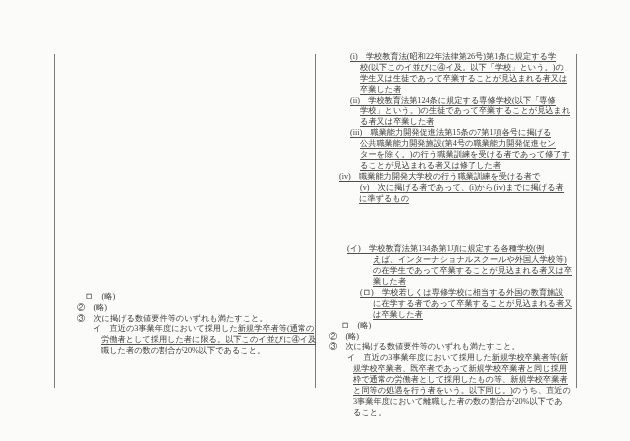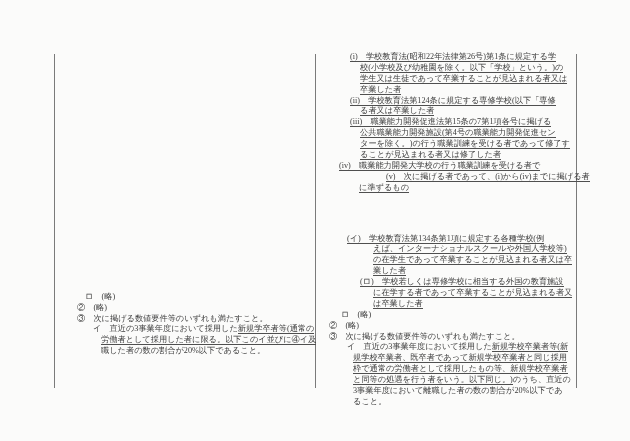--- a/index.html
+++ b/index.html
@@ -51,31 +51,32 @@
       <div class="line" style="padding-left: 31px;"><span class="seg">ロ　(略)</span></div>
       <div class="line" style="padding-left: 23px;"><span class="seg">②　(略)</span></div>
       <div class="line" style="padding-left: 23px;"><span class="seg">③　次に掲げる数値要件等のいずれも満たすこと。</span></div>
       <div class="line" style="padding-left: 39px;"><span class="seg">イ　直近の3事業年度において採用した</span><span class="seg u">新規学卒者等(通常の</span></div>
       <div class="line" style="padding-left: 47px;"><span class="seg u">労働者として採用した者に限る。以下このイ並びに④イ及</span></div>
       <div class="line" style="padding-left: 47px;"><span class="seg">職した者の数の割合が20%以下であること。</span></div>
     </div>
 
   <div class="col col-right">
       <div class="line" style="padding-left: 35px;"><span class="seg u">(i)　学校教育法(昭和22年法律第26号)第1条に規定する学</span></div>
-      <div class="line" style="padding-left: 45px;"><span class="seg u">校(小学校及び幼稚園を除く。以下「学校」という。)の</span></div>
+      <div class="line" style="padding-left: 45px;"><span class="seg u">校(以下このイ並びに④イ及。以下「学校」という。)の</span></div>
       <div class="line" style="padding-left: 45px;"><span class="seg u">学生又は生徒であって卒業することが見込まれる者又は</span></div>
       <div class="line" style="padding-left: 45px;"><span class="seg u">卒業した者</span></div>
       <div class="line" style="padding-left: 35px;"><span class="seg u">(ii)　学校教育法第124条に規定する専修学校(以下「専修</span></div>
+      <div class="line" style="padding-left: 45px;"><span class="seg u">学校」という。)の生徒であって卒業することが見込まれ</span></div>
       <div class="line" style="padding-left: 45px;"><span class="seg u">る者又は卒業した者</span></div>
       <div class="line" style="padding-left: 35px;"><span class="seg u">(iii)　職業能力開発促進法第15条の7第1項各号に掲げる</span></div>
       <div class="line" style="padding-left: 45px;"><span class="seg u">公共職業能力開発施設(第4号の職業能力開発促進セン</span></div>
       <div class="line" style="padding-left: 45px;"><span class="seg u">ターを除く。)の行う職業訓練を受ける者であって修了す</span></div>
       <div class="line" style="padding-left: 45px;"><span class="seg u">ることが見込まれる者又は修了した者</span></div>
       <div class="line" style="padding-left: 24px;"><span class="seg u">(iv)　職業能力開発大学校の行う職業訓練を受ける者で</span></div>
-      <div class="line" style="padding-left: 45px; margin-left: 26px;"><span class="seg u">(v)　次に掲げる者であって、(i)から(iv)までに掲げる者</span></div>
+      <div class="line" style="padding-left: 45px;"><span class="seg u">(v)　次に掲げる者であって、(i)から(iv)までに掲げる者</span></div>
       <div class="line" style="padding-left: 44px;"><span class="seg u">に準ずるもの</span></div>
       <div class="line" style="padding-left: 32px; margin-top: 40px;"><span class="seg u">(イ)　学校教育法第134条第1項に規定する各種学校(例</span></div>
       <div class="line" style="padding-left: 58px;"><span class="seg u">えば、インターナショナルスクールや外国人学校等)</span></div>
       <div class="line" style="padding-left: 58px;"><span class="seg u">の在学生であって卒業することが見込まれる者又は卒</span></div>
       <div class="line" style="padding-left: 58px;"><span class="seg u">業した者</span></div>
       <div class="line" style="padding-left: 45px;"><span class="seg u">(ロ)　学校若しくは専修学校に相当する外国の教育施設</span></div>
       <div class="line" style="padding-left: 58px;"><span class="seg u">に在学する者であって卒業することが見込まれる者又</span></div>
       <div class="line" style="padding-left: 58px;"><span class="seg u">は卒業した者</span></div>
       <div class="line" style="padding-left: 26px;"><span class="seg">ロ　(略)</span></div>
       <div class="line" style="padding-left: 14px;"><span class="seg">②　(略)</span></div>

